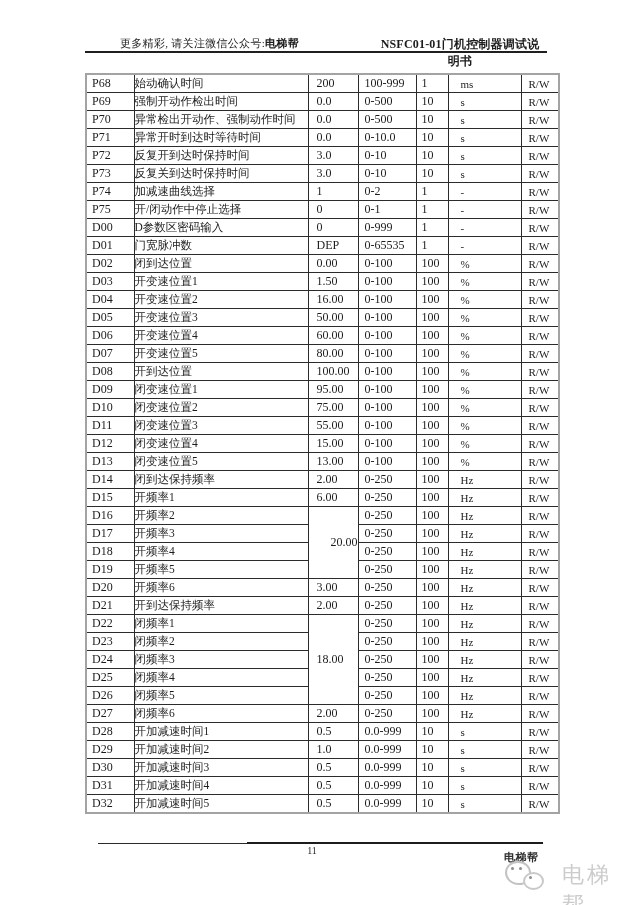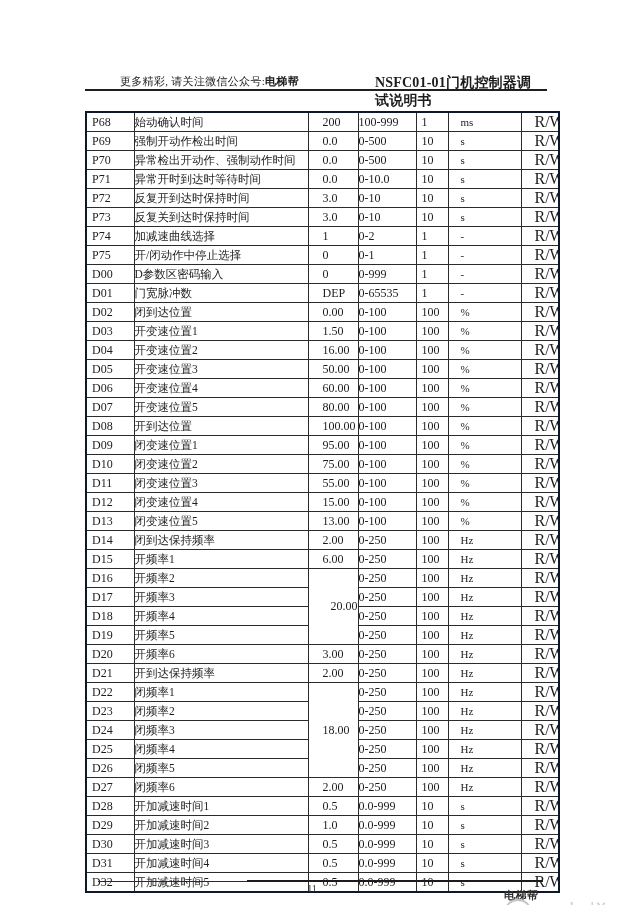--- a/index.html
+++ b/index.html
@@ -1,45 +1,45 @@
 <!DOCTYPE html>
 <html><head>
 <meta charset="utf-8">
 <style>
   html,body{margin:0;padding:0;}
   body{
     width:640px;height:905px;background:#ffffff;position:relative;
     font-family:"Liberation Serif","DejaVu Serif",serif;color:#1c1c1c;
     overflow:hidden;
   }
-  .page{position:absolute;inset:0;background:#ffffff;margin-top:38px;}
+  .page{position:absolute;inset:0;background:#ffffff;}
 
   
   .header-left{position:absolute;left:120px;top:36px;font-size:11px;letter-spacing:0.3px;}
   .header-left .brand{font-weight:bold;}
-  .header-right{position:absolute;left:375px;top:36px;width:170px;font-size:14px;font-weight:bold;text-align:left;letter-spacing:0.2px;}
+  .header-right{position:absolute;left:375px;top:36px;width:170px;font-size:12px;font-weight:bold;text-align:center;letter-spacing:0.2px;}
   .header-rule{position:absolute;left:85px;top:51px;width:462px;height:2px;background:#1f1f1f;}
 
   
   .param-table{
     position:absolute;left:85px;top:73px;width:473px;
     border-collapse:collapse;table-layout:fixed;
-    border:2px solid #0f172a;
+    border:2px solid #a3a3a3;
   }
   .param-table td{
     border:1px solid #2b2b2b;height:17px;vertical-align:middle;
     overflow:hidden;white-space:nowrap;padding:0;
   }
   td.c-code{padding-left:5px;font-size:12px;}
   td.c-desc{padding-left:0;font-size:11.5px;}
-  td.c-def{padding-left:14px;font-size:12px;}
-  td.c-range{font-size:12px;}
+  td.c-def{padding-left:8px;font-size:12px;}
+  td.c-range{padding-left:6px;font-size:12px;}
   td.c-step{padding-left:5px;font-size:12px;}
   td.c-unit{padding-left:12px;font-size:11px;}
-  td.c-rw{padding-left:13px;font-size:16px;}
+  td.c-rw{padding-left:7px;font-size:11px;}
 
   
   .footer-rule-thin{position:absolute;left:98px;top:843px;width:150px;height:1px;background:#2a2a2a;}
   .footer-rule-thick{position:absolute;left:247px;top:842px;width:296px;height:2px;background:#1c1c1c;}
   .page-num{position:absolute;left:0;right:16px;top:845px;text-align:center;font-size:10px;color:#2a2a2a;}
 
   
   .watermark{position:absolute;left:502px;top:848px;width:134px;height:52px;}
   .wm-dark{position:absolute;left:2px;top:2px;font-size:11px;font-weight:bold;color:#2f2f2f;letter-spacing:0.5px;}
   .wm-face1{position:absolute;left:3px;top:13px;width:22px;height:20px;border:2px solid #c3c3c3;border-radius:50% 50% 46% 54%;background:#fff;}

